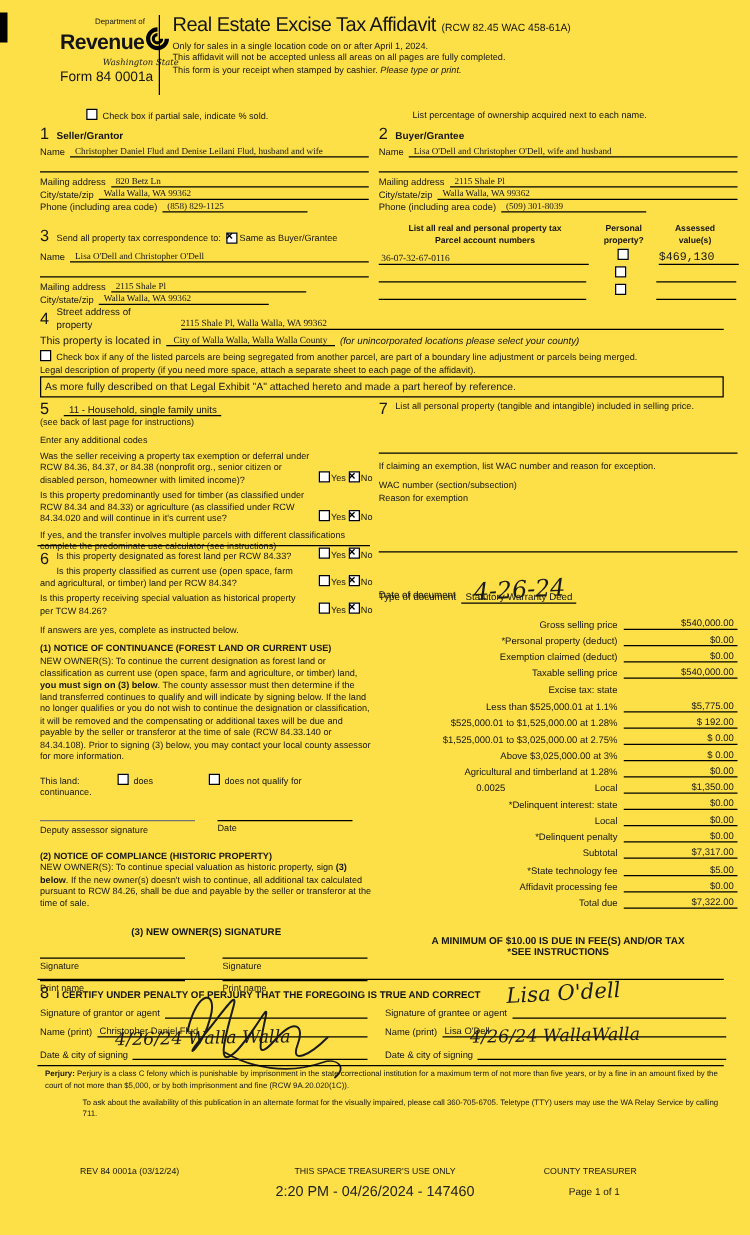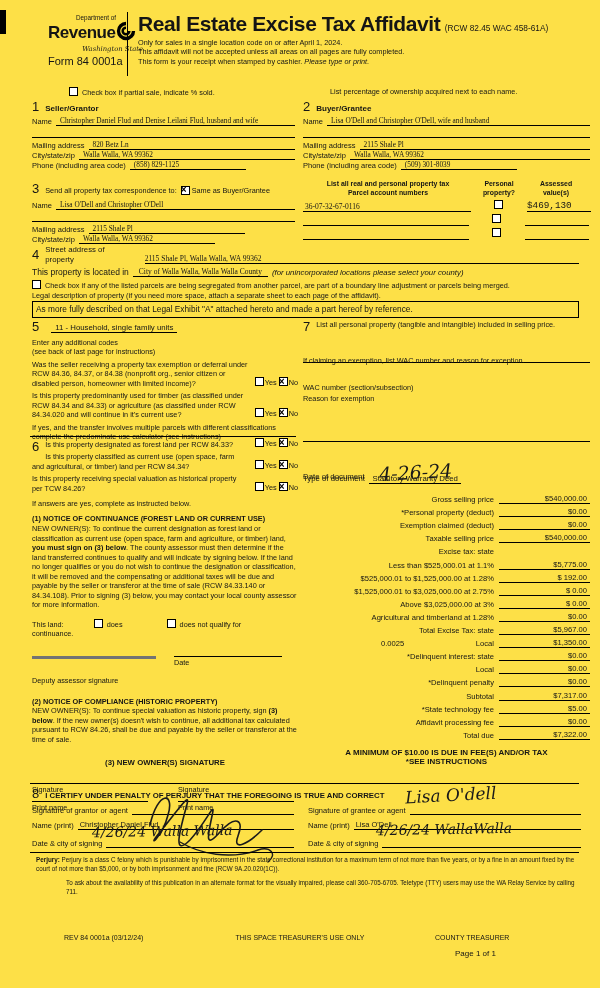--- a/index.html
+++ b/index.html
@@ -53,21 +53,21 @@
               <path d="M12 8a4 4 0 1 0 4 4" fill="none" stroke="#000" stroke-width="3"></path>
             </svg>
         </span>
       </div>
       <div class="hand" style="font-size:6.8px;text-align:right;">Washington State</div>
       <div style="font-size:11px;margin-top:2px;white-space:nowrap;">Form 84 0001a</div>
     </div>
     <div class="vline" style="left:97px;top:0;height:64px;"></div>
     <div class="abs" style="left:108px;top:0;width:452px;">
       <div style="white-space:nowrap;">
-        <span style="font-size:21px;font-weight:bold;letter-spacing:-0.4px;text-align:center;">Real Estate Excise Tax Affidavit</span>
+        <span style="font-size:16px;font-weight:normal;letter-spacing:-0.4px;text-align:center;">Real Estate Excise Tax Affidavit</span>
         <span style="font-size:8.3px;">(RCW 82.45 WAC 458-61A)</span>
       </div>
       <div class="small" style="margin-top:2px;">Only for sales in a single location code on or after April 1, 2024.</div>
       <div class="small">This affidavit will not be accepted unless all areas on all pages are fully completed.</div>
       <div class="small"><span>This form is your receipt when stamped by cashier. </span><span class="i">Please type or print.</span></div>
     </div>
   </div>
   <div class="abs small" style="left:36px;top:87px;padding-left:33px;">
     <span class="cb"></span>
     <span>Check box if partial sale, indicate % sold.</span>
@@ -193,22 +193,22 @@
     </div>
     <div class="small">Legal description of property (if you need more space, attach a separate sheet to each page of the affidavit).</div>
     <div style="border:1px solid #000;margin-top:1px;padding:2px 3px 3px;font-size:8.3px;">As more fully described on that Legal Exhibit "A" attached hereto and made a part hereof by reference.</div>
   </div>
 
   <div class="abs" style="left:32px;top:320px;width:266px;">
     <div style="display:flex;align-items:flex-end;">
       <span class="secnum">5</span>
       <span style="border-bottom:1px solid #000;font-size:7.8px;margin-left:6px;padding:0 4px;">11 - Household, single family units</span>
     </div>
+    <div class="small">(see back of last page for instructions)</div>
     <div class="small" style="margin-top:5px;">Enter any additional codes</div>
-    <div class="small">(see back of last page for instructions)</div>
     <div class="q">
       <span>Was the seller receiving a property tax exemption or deferral under RCW 84.36, 84.37, or 84.38 (nonprofit org., senior citizen or disabled person, homeowner with limited income)?</span>
       <span class="yn"><span class="cb"></span><span>Yes</span> <span class="cb on"></span><span>No</span></span>
     </div>
     <div class="q">
       <span>Is this property predominantly used for timber (as classified under RCW 84.34 and 84.33) or agriculture (as classified under RCW 84.34.020 and will continue in it's current use?</span>
       <span class="yn"><span class="cb"></span><span>Yes</span> <span class="cb on"></span><span>No</span></span>
     </div>
     <div class="small" style="margin-top:3px;width:280px;">If yes, and the transfer involves multiple parcels with different classifications</div>
     <div class="small">complete the predominate use calculator (see instructions)</div>
@@ -235,21 +235,21 @@
     <div class="small" style="margin-top:1px;"><span>NEW OWNER(S): To continue the current designation as forest land or classification as current use (open space, farm and agriculture, or timber) land, </span><span class="b">you must sign on (3) below</span><span>. The county assessor must then determine if the land transferred continues to qualify and will indicate by signing below. If the land no longer qualifies or you do not wish to continue the designation or classification, it will be removed and the compensating or additional taxes will be due and payable by the seller or transferor at the time of sale (RCW 84.33.140 or 84.34.108). Prior to signing (3) below, you may contact your local county assessor for more information.</span></div>
     <div class="small" style="margin-top:9px;">
       <span>This land:</span>
       <span class="cb" style="margin-left:28px;"></span>
       <span>does</span>
       <span class="cb" style="margin-left:42px;"></span>
       <span>does not qualify for</span>
       <div>continuance.</div>
     </div>
     <div style="display:flex;gap:18px;margin-top:17px;">
-      <div style="width:124px;border-top:3px solid #737373;padding-top:17px;font-size:7.3px;">Deputy assessor signature</div>
+      <div style="width:124px;border-top:1px solid #737373;padding-top:2px;font-size:7.3px;">Deputy assessor signature</div>
       <div style="width:108px;border-top:1px solid #000;padding-top:1px;font-size:7.3px;">Date</div>
     </div>
     <div class="small b" style="margin-top:12px;">(2) NOTICE OF COMPLIANCE (HISTORIC PROPERTY)</div>
     <div class="small"><span>NEW OWNER(S): To continue special valuation as historic property, sign </span><span class="b">(3) below</span><span>. If the new owner(s) doesn't wish to continue, all additional tax calculated pursuant to RCW 84.26, shall be due and payable by the seller or transferor at the time of sale.</span></div>
     <div class="b" style="font-size:7.8px;text-align:center;margin-top:14px;">(3) NEW OWNER(S) SIGNATURE</div>
     <div class="sigrow">
       <div class="sigcell">Signature</div>
       <div class="sigcell">Signature</div>
     </div>
     <div class="sigrow" style="margin-top:7px;">
@@ -258,21 +258,21 @@
     </div>
   </div>
 
   <div class="abs" style="left:303px;top:320px;width:287px;">
     <div style="display:flex;">
       <span class="secnum">7</span>
       <span class="small">List all personal property (tangible and intangible) included in selling price.</span>
     </div>
   </div>
   <div class="hline" style="left:303px;top:362px;width:287px;"></div>
-  <div class="abs small" style="left:303px;top:356px;width:287px;">If claiming an exemption, list WAC number and reason for exception.</div>
+  <div class="abs small" style="left:303px;top:368px;width:287px;">If claiming an exemption, list WAC number and reason for exception.</div>
   <div class="abs small" style="left:303px;top:383px;">WAC number (section/subsection)</div>
   <div class="abs small" style="left:303px;top:394px;">Reason for exemption</div>
   <div class="hline" style="left:303px;top:441px;width:287px;"></div>
   <div class="abs" style="left:303px;top:447px;width:287px;margin-top:20px;">
     <span style="font-size:7.8px;">Type of document</span>
     <span style="border-bottom:1px solid #000;font-size:7.8px;padding:0 3px;">Statutory Warranty Deed</span>
   </div>
   <div class="abs" style="left:303px;top:461px;width:287px;">
     <span style="font-size:7.8px;">Date of document</span>
     <span class="hand" style="font-size:19px;margin-left:10px;display:inline-block;transform:rotate(-3deg);">4-26-24</span>
@@ -313,24 +313,20 @@
       </div>
     <div class="trow">
         <div class="tl"><span>Above   $3,025,000.00 at      3%</span></div>
         <div class="tv">$  0.00</div>
       </div>
     <div class="trow">
         <div class="tl"><span>Agricultural and timberland at  1.28%</span></div>
         <div class="tv">$0.00</div>
       </div>
     <div class="trow">
-        <div class="tl"><span>Total Excise Tax: state</span></div>
-        <div class="tv">$5,967.00</div>
-      </div>
-    <div class="trow">
         <div class="tl"><span class="rate">0.0025</span><span>Local</span></div>
         <div class="tv">$1,350.00</div>
       </div>
     <div class="trow">
         <div class="tl"><span>*Delinquent interest: state</span></div>
         <div class="tv">$0.00</div>
       </div>
     <div class="trow">
         <div class="tl"><span>Local</span></div>
         <div class="tv">$0.00</div>
@@ -413,15 +409,16 @@
   <div class="hline" style="left:30px;top:852px;width:549px;"></div>
 
   <div class="abs" style="left:36px;top:856px;width:540px;font-size:6.3px;line-height:1.35;">
     <div><span class="b">Perjury:</span> <span>Perjury is a class C felony which is punishable by imprisonment in the state correctional institution for a maximum term of not more than five years, or by a fine in an amount fixed by the court of not more than $5,000, or by both imprisonment and fine (RCW 9A.20.020(1C)).</span></div>
     <div style="margin-top:6px;margin-left:30px;">To ask about the availability of this publication in an alternate format for the visually impaired, please call 360-705-6705. Teletype (TTY) users may use the WA Relay Service by calling 711.</div>
   </div>
 
   <div class="abs" style="left:64px;top:934px;font-size:7px;">REV 84 0001a (03/12/24)</div>
   <div class="abs" style="left:210px;top:934px;width:180px;text-align:center;font-size:7px;">THIS SPACE TREASURER'S USE ONLY</div>
   <div class="abs" style="left:435px;top:934px;font-size:7px;">COUNTY TREASURER</div>
+  <div class="abs" style="left:195px;top:948px;width:210px;text-align:center;font-size:11.5px;color:#222;">2:20 PM - 04/26/2024 - 147460</div>
   <div class="abs" style="left:455px;top:949px;font-size:8px;">Page 1 of 1</div>
 
 </div>
 
 </body></html>

